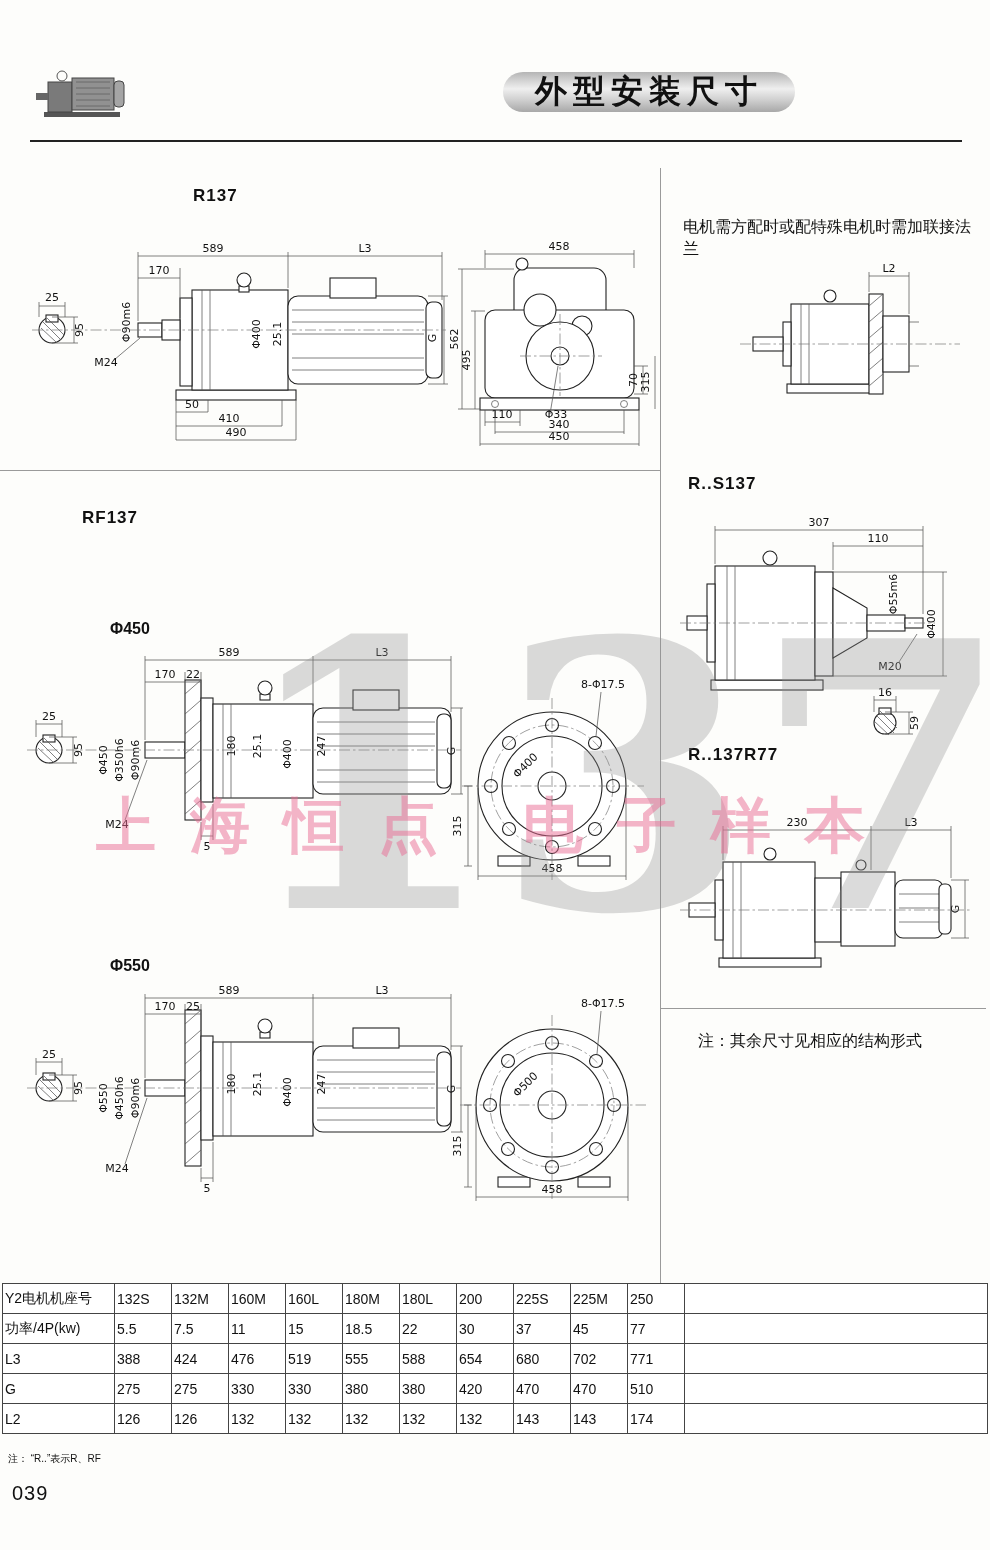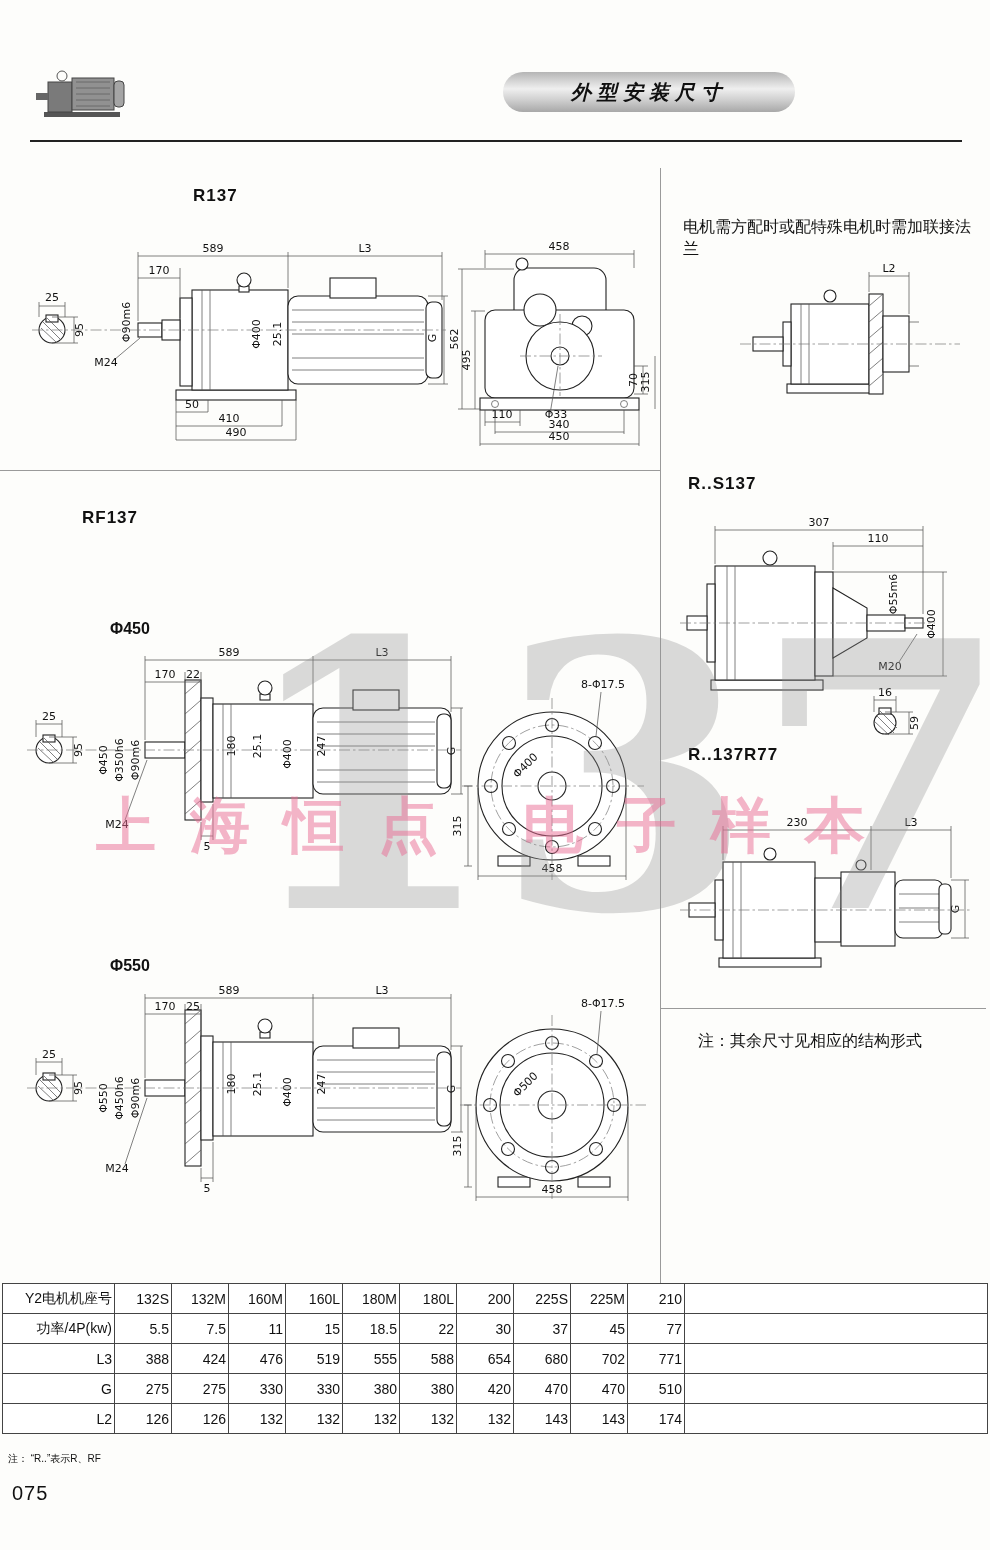--- a/index.html
+++ b/index.html
@@ -9,33 +9,33 @@
   .sec-title { position:absolute; font-weight:bold; font-size:17px; letter-spacing:1px; }
   .sub-title { position:absolute; font-weight:bold; font-size:16px; }
   .note { position:absolute; font-size:16px; line-height:1.4; }
   .rule-top { position:absolute; left:30px; top:140px; width:932px; height:2px; background:#222; }
   .v-divider { position:absolute; left:660px; top:168px; width:1px; height:1115px; background:#9a9a9a; }
   .h-divider-left { position:absolute; left:0; top:470px; width:660px; height:1px; background:#9a9a9a; }
   .h-divider-right { position:absolute; left:660px; top:1008px; width:326px; height:1px; background:#9a9a9a; }
   .title-bar { position:absolute; left:503px; top:72px; width:292px; height:40px; border-radius:20px;
                background:linear-gradient(180deg,#b5b5b5,#efefef 42%,#cfcfcf 70%,#a8a8a8);
                display:flex; align-items:center; justify-content:center; }
-  .title-bar span { font-size:20px; font-weight:bold; font-style:italic; letter-spacing:6px; color:#101010; }
+  .title-bar span { font-size:32px; font-weight:bold; letter-spacing:6px; color:#101010; }
   svg.draw { position:absolute; overflow:visible; }
   svg .p  { fill:none; stroke:#222; stroke-width:1.1; }
   svg .pf { fill:#ffffff; stroke:#222; stroke-width:1.1; }
   svg .t  { fill:none; stroke:#555; stroke-width:0.75; }
   svg .cl { fill:none; stroke:#777; stroke-width:0.7; stroke-dasharray:11 3 2.5 3; }
   svg text.d { font-family:"DejaVu Sans",sans-serif; font-size:11px; fill:#111; text-anchor:middle; stroke:none; }
   .wm-num { position:absolute; left:238px; top:612px; font-family:"DejaVu Serif",serif; font-weight:bold;
             font-size:370px; line-height:0.9; color:rgba(145,145,145,0.33); z-index:6; pointer-events:none; }
   .wm-red { position:absolute; left:88px; top:786px; font-size:60px; font-weight:bold; letter-spacing:34px;
             color:rgba(233,108,148,0.5); z-index:7; pointer-events:none; white-space:nowrap;margin-left:8px; }
   .dim-table { position:absolute; left:2px; top:1283px; width:986px; border-collapse:collapse; table-layout:fixed; background:#fff; }
-  .dim-table td { border:1px solid #444; height:30px; text-align:right; font-size:14px; padding:0 2px; }
+  .dim-table td { border:1px solid #444; height:30px; text-align:left; font-size:14px; padding:0 2px; }
   .footnote { position:absolute; left:8px; top:1452px; font-size:10px; }
   .pageno { position:absolute; left:12px; top:1482px; font-size:20px; letter-spacing:1px; }
 </style>
 </head>
 <body>
 
 <div class="page">
 
   <svg class="draw" style="left:32px;top:66px;width:100px;height:54px" viewBox="0 0 100 54">
     <rect x="12" y="46" width="76" height="5" fill="#555"></rect>
@@ -403,21 +403,21 @@
         <td class="lbl">Y2电机机座号</td>
         <td>132S</td>
         <td>132M</td>
         <td>160M</td>
         <td>160L</td>
         <td>180M</td>
         <td>180L</td>
         <td>200</td>
         <td>225S</td>
         <td>225M</td>
-        <td>210</td>
+        <td>250</td>
         <td></td>
       </tr>
       <tr>
         <td class="lbl">功率/4P(kw)</td>
         <td>5.5</td>
         <td>7.5</td>
         <td>11</td>
         <td>15</td>
         <td>18.5</td>
         <td>22</td>
@@ -466,15 +466,15 @@
         <td>132</td>
         <td>143</td>
         <td>143</td>
         <td>174</td>
         <td></td>
       </tr>
     </tbody>
   </table>
 
   <div class="footnote">注： “R..”表示R、RF</div>
-  <div class="pageno">075</div>
+  <div class="pageno">039</div>
 
 </div>
 
 </body></html>

